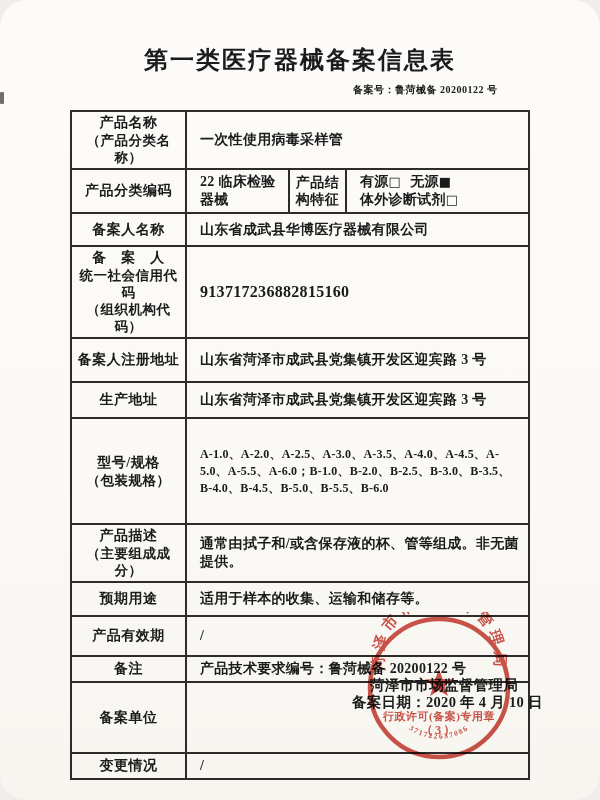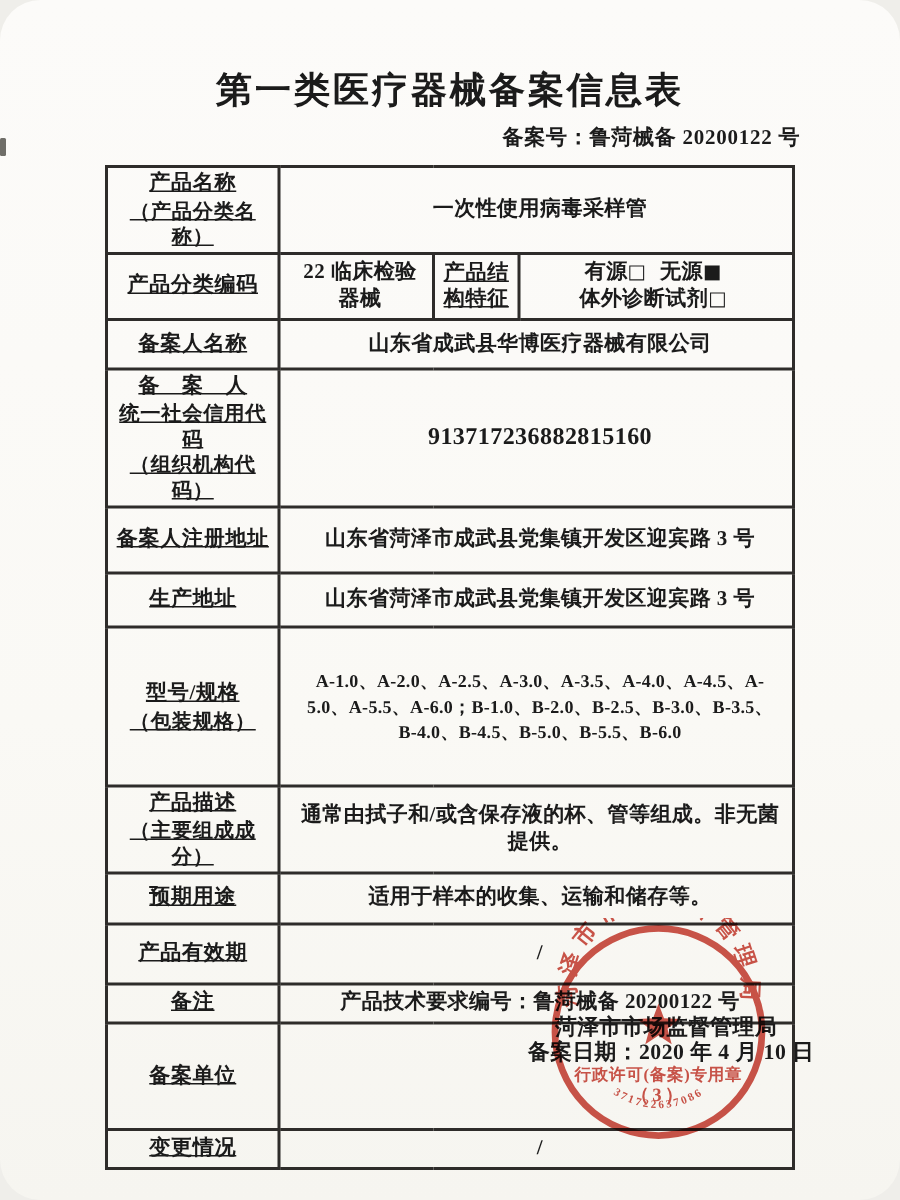--- a/index.html
+++ b/index.html
@@ -19,39 +19,39 @@
     position:relative;width:600px;height:800px;overflow:hidden;
     background:linear-gradient(180deg,#fcfbf9 0%,#faf9f5 60%,#f6f5f0 100%);
     border-radius:27px;
   }
   .speck{position:absolute;left:0;top:92px;width:4px;height:12px;background:#6f6e68;border-radius:1px;}
   .doc-title{
     position:absolute;top:44px;left:0;right:0;text-align:center;
     font-size:24px;font-weight:700;letter-spacing:2px;
   }
   .filing-no{
-    position:absolute;top:83px;left:335px;
-    font-size:14px;font-weight:700;letter-spacing:.5px;font-family:Liberation Serif, serif;
+    position:absolute;top:83px;left:353px;
+    font-size:10px;font-weight:700;letter-spacing:.5px;font-family:Liberation Serif, serif;
   }
   table.filing-table{
     position:absolute;left:70px;top:110px;width:458px;
     border-collapse:collapse;table-layout:fixed;
   }
   .filing-table td{
     border:2px solid var(--line);
     vertical-align:middle;
     overflow:hidden;
   }
   td.lbl{
     text-align:center;font-weight:700;font-size:14px;
-    padding:2px 3px;line-height:18px;letter-spacing:.5px;text-decoration:underline;
+    padding:2px 3px;line-height:18px;letter-spacing:.5px;
   }
   td.lbl .sub{font-size:13.5px;line-height:17px;}
   td.val{
-    font-size:14px;font-weight:600;text-align:center;
+    font-size:14px;font-weight:600;text-align:left;
     padding:3px 8px 3px 13px;line-height:18px;letter-spacing:.3px;margin-top:48px;
   }
   td.val.models{font-size:12px;line-height:17px;letter-spacing:.2px;font-weight:600;}
   td.val .opt{margin-right:9px;white-space:nowrap;}
   td.val .mark{font-family:"DejaVu Sans",sans-serif;font-size:13px;}
   td.lbl.feature{font-size:14px;padding:2px 4px;line-height:17px;}
   
   .approval{
     position:absolute;left:352px;top:677px;z-index:2;
     font-size:14.5px;font-weight:700;line-height:17px;letter-spacing:.3px;

